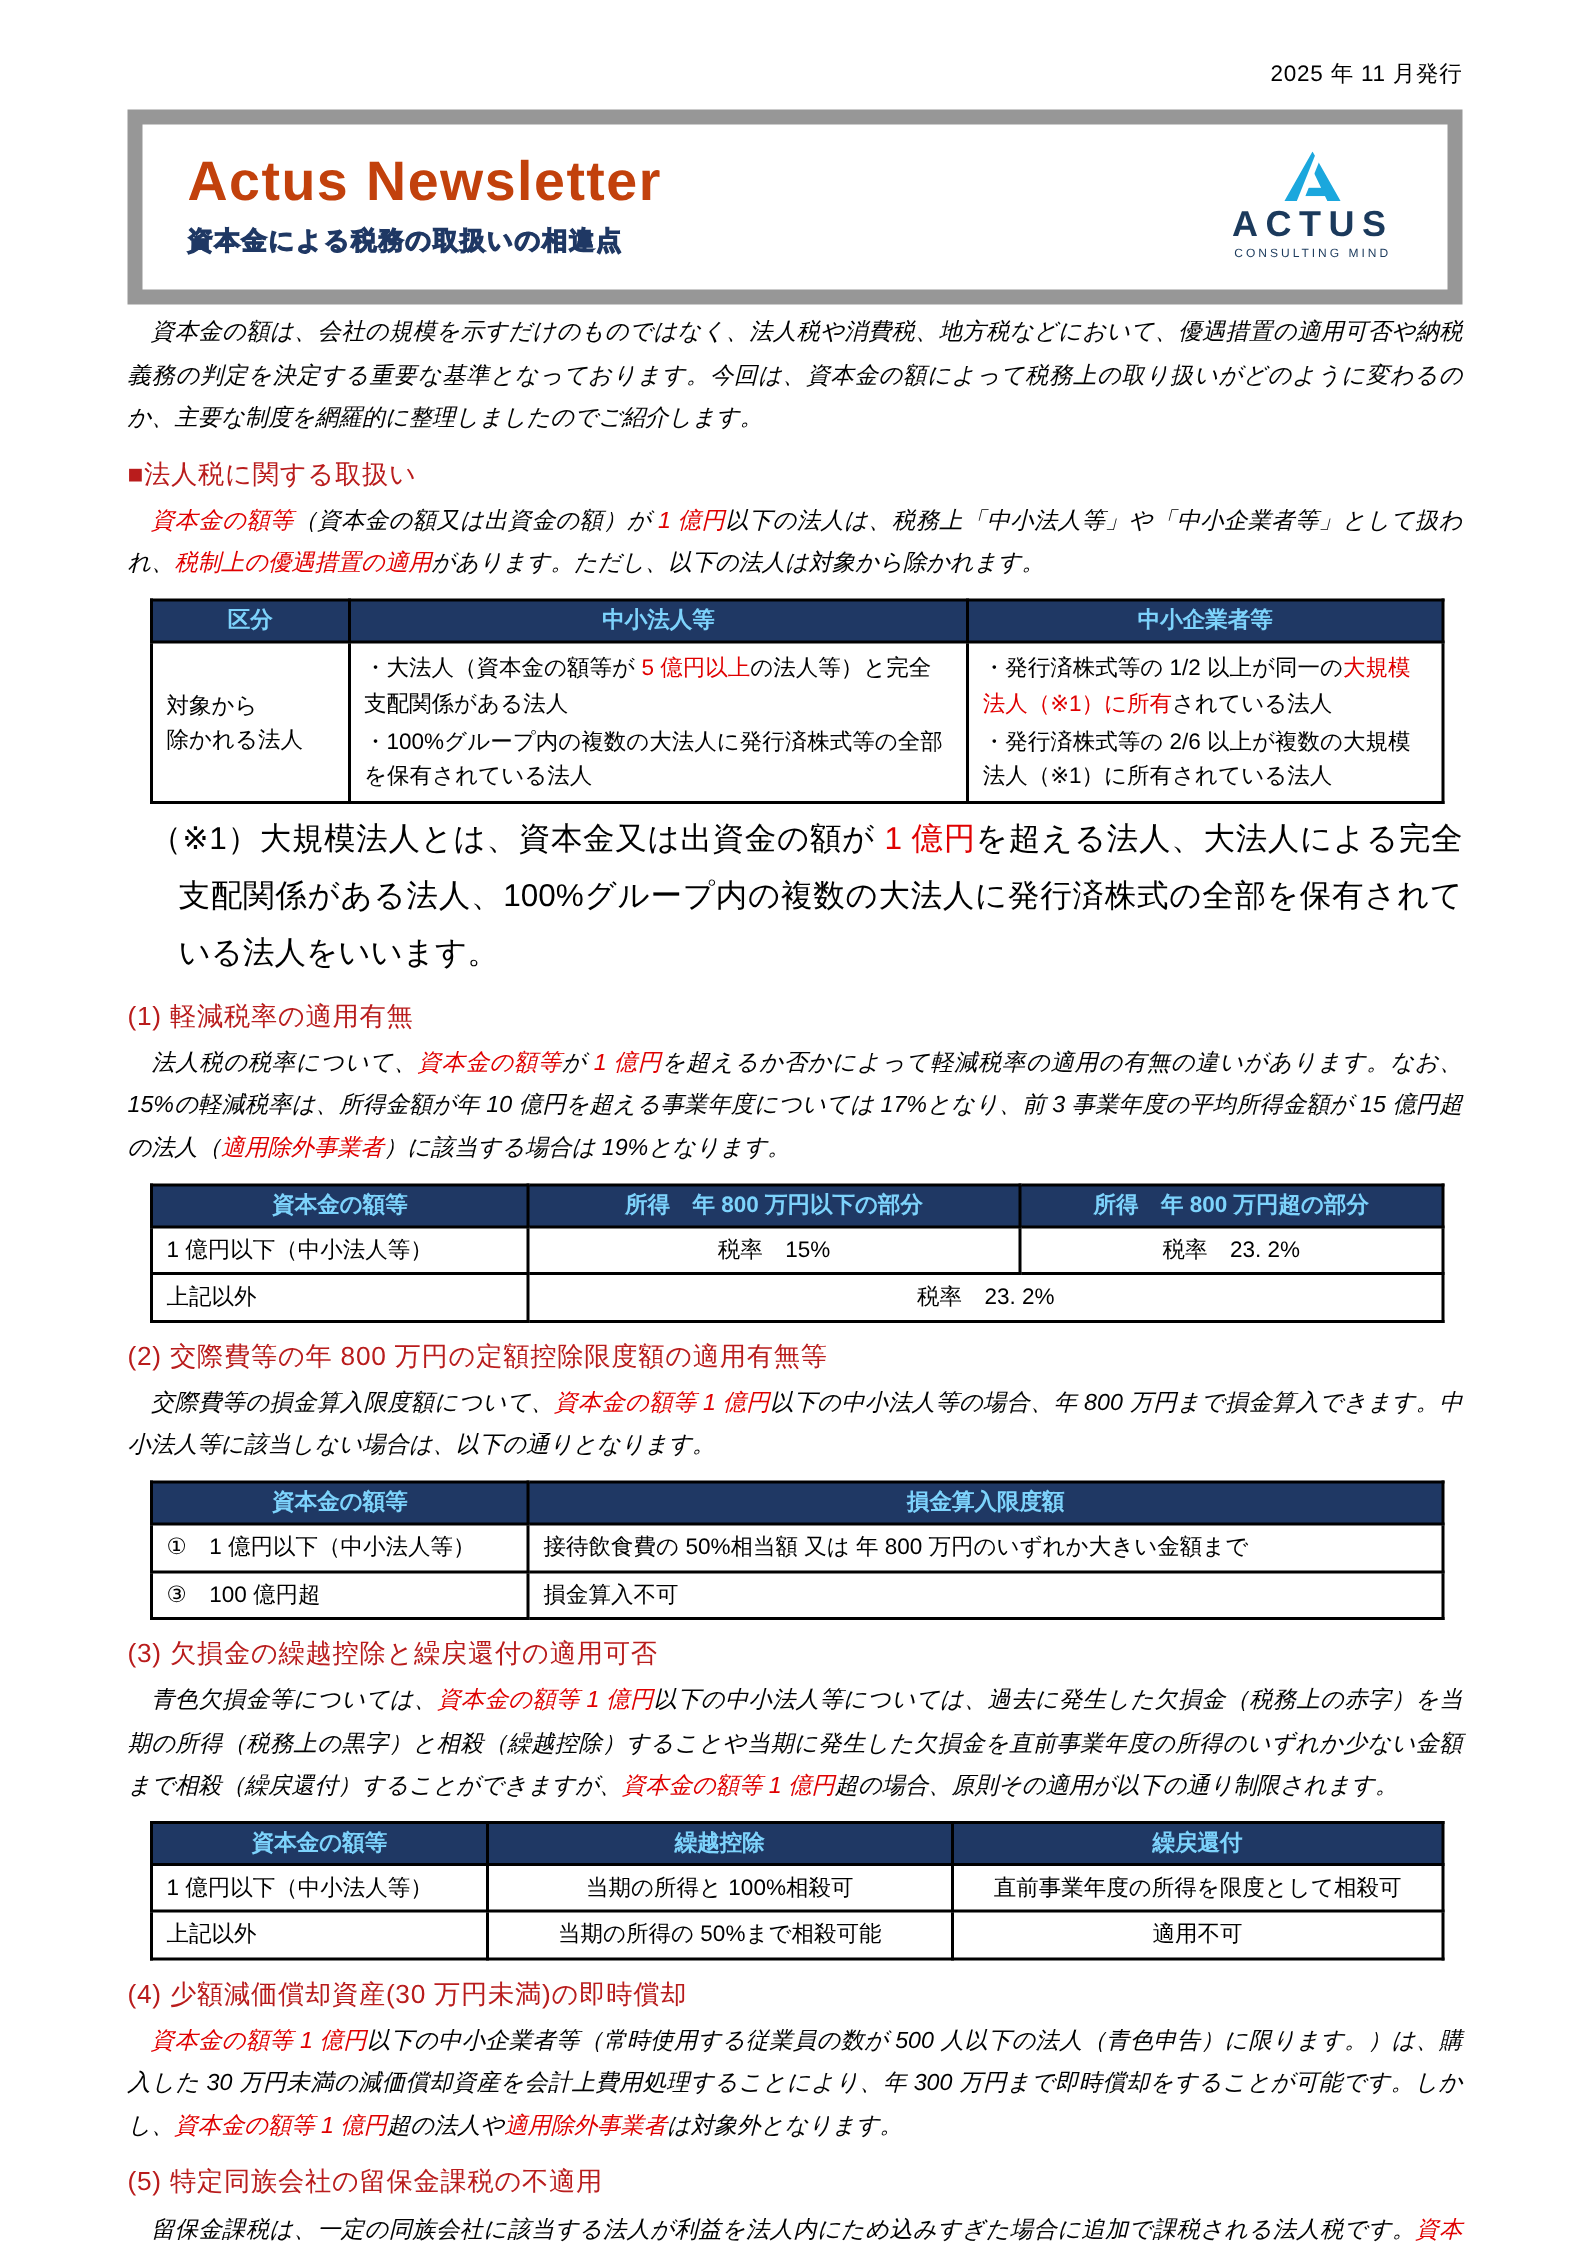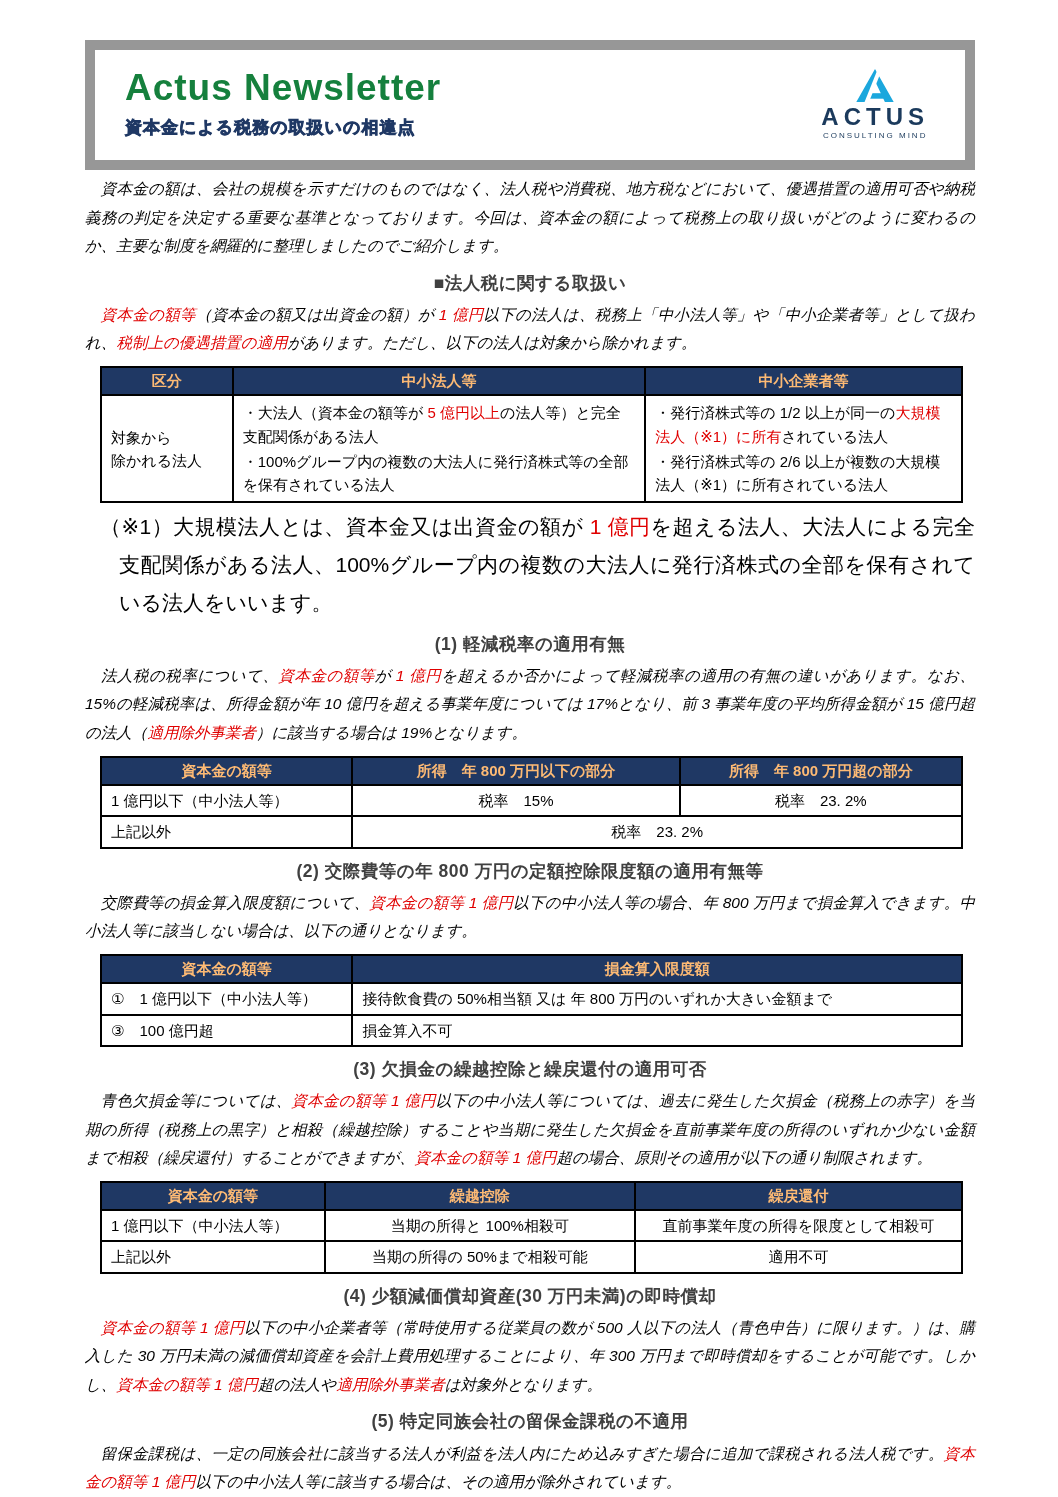--- a/index.html
+++ b/index.html
@@ -13,65 +13,66 @@
   .issue { text-align:right; font-size:15px; letter-spacing:0.5px; margin:0 0 14px 0; }
 
   .masthead {
     border:10px solid #979797;
     background:#fff;
     display:flex; justify-content:space-between; align-items:center;
     padding:10px 26px 12px 30px;
     height:130px; box-sizing:border-box;
   }
   .mast-title {
-    font-size:37px; color:#15803d; font-weight:600; letter-spacing:1px; line-height:1.05;
+    font-size:37px; color:#c2410c; font-weight:600; letter-spacing:1px; line-height:1.05;
   }
   .mast-subtitle {
     font-size:17px; color:#1f3864; font-weight:800; letter-spacing:1px; margin-top:9px;
     -webkit-text-stroke:0.8px #1f3864;
   }
   .logo { text-align:center; padding-right:10px; line-height:1; }
   .logo-name { font-size:24px; font-weight:700; letter-spacing:5px; color:#1b3a5c; margin-top:0; }
   .logo-tagline { font-size:8px; letter-spacing:2px; color:#1b3a5c; margin-top:3px; }
 
   .para { font-size:15.5px; line-height:1.84; margin:5px 0 4px 0; text-align:justify;font-style:italic; }
   .red { color:#e00000; }
 
   .h-main, .h-sub {
-    font-size:17.5px; font-weight:700; color:#404040; letter-spacing:0.5px;
-    margin:9px 0 1px 0; line-height:1.5;text-align:center;
+    font-size:17.5px; font-weight:400; color:#b91c1c; letter-spacing:0.5px;
+    margin:9px 0 1px 0; line-height:1.5;
   }
 
   table.tbl {
     border-collapse:collapse; table-layout:fixed;
     width:863px; margin:8px 12px 5px 15px;
     font-size:15px;
   }
   table.tbl th {
-    background:#1f3864; color:#fdba74; font-weight:700;
+    background:#1f3864; color:#7dd3fc; font-weight:700;
     border:2px solid #000; padding:2px 6px; text-align:center; line-height:1.5;
   }
   table.tbl td {
     border:2px solid #000; padding:3px 9px; vertical-align:middle; line-height:1.55;
     background:#fff;
   }
   td.center { text-align:center; }
   td.prelines { white-space:pre-line; }
   .cell-item { margin:2px 0; text-align:left; }
 
   .note {
     font-size:21px; line-height:1.8; margin:3px 0 3px 15px;
     padding-left:19px; text-indent:-19px; text-align:justify;
   }
 </style>
 </head>
 <body>
 
 <div class="page">
 
+  <div class="issue">2025 年 11 月発行</div>
 
   <div class="masthead">
     <div>
       <div class="mast-title">Actus Newsletter</div>
       <div class="mast-subtitle">資本金による税務の取扱いの相違点</div>
     </div>
     <div class="logo">
       <svg width="38" height="33" viewBox="0 0 34 30" aria-hidden="true">
         <polygon points="17,0 34,30 26,30 17,11 8,30 0,30" fill="#1BA7DD"></polygon>
         <rect x="9" y="22" width="16" height="5" fill="#1BA7DD"></rect>

